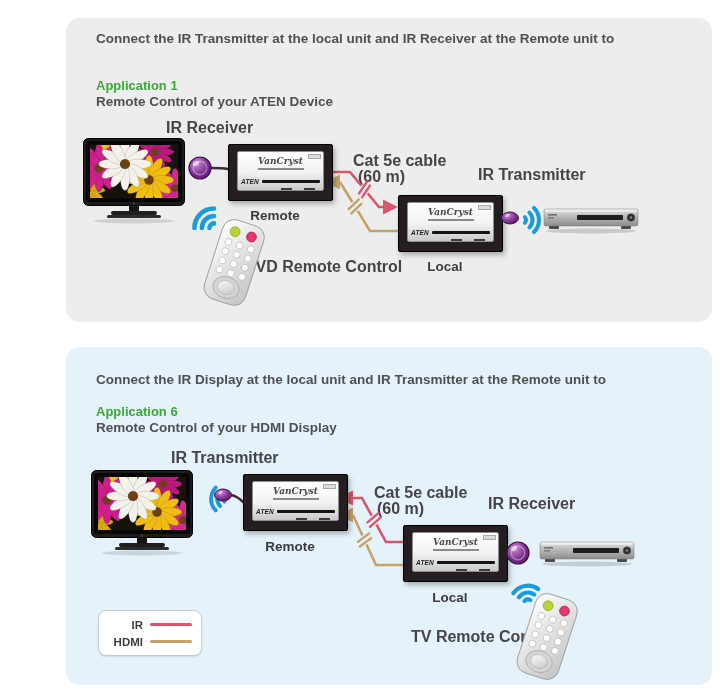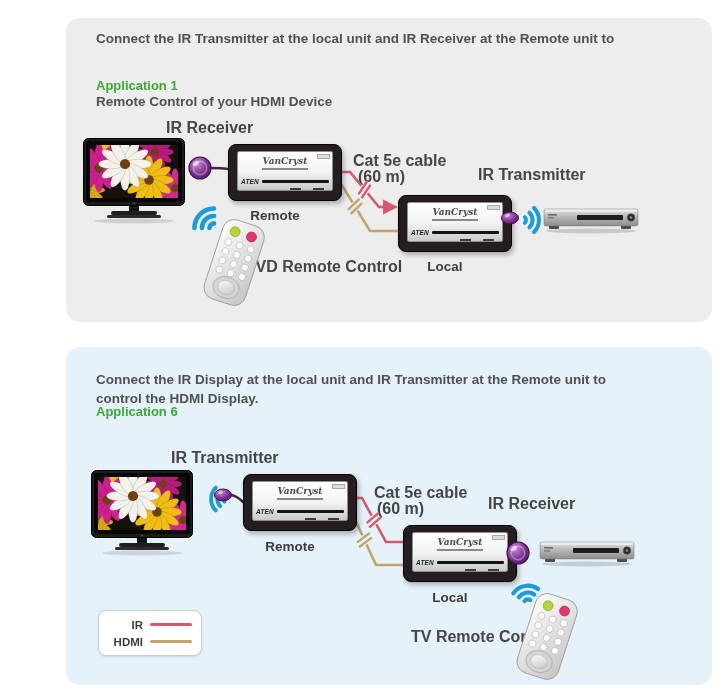--- a/index.html
+++ b/index.html
@@ -14,22 +14,22 @@
   .panel-2{top:347px;height:338px;background:var(--panel2,#e6f2f9);}
 
   .intro{position:absolute;left:30px;font-weight:bold;font-size:13.5px;color:#4f5052;line-height:19px;}
   .app-title{position:absolute;left:30px;font-weight:bold;font-size:13px;color:var(--green,#3aaa35);}
   .app-sub{position:absolute;left:30px;font-weight:bold;font-size:13.5px;color:#4f5052;}
 
   .dlabel{position:absolute;font-size:16px;font-weight:bold;color:#454548;white-space:nowrap;}
   .unit-label{position:absolute;width:90px;text-align:center;font-weight:bold;font-size:13.5px;color:#3c3c3e;}
 
   
-  .vanbox{position:absolute;width:114px;height:57px;background:#241d22;border:1px solid #000;
-          border-radius:8px;box-shadow:2px 3px 5px rgba(0,0,0,.28);box-sizing:border-box;}
+  .vanbox{position:absolute;width:105px;height:57px;background:#241d22;border:1px solid #000;
+          border-radius:2px;box-shadow:2px 3px 5px rgba(0,0,0,.28);box-sizing:border-box;}
   .vb-panel{position:absolute;left:8px;top:6px;right:8px;bottom:9px;
             background:linear-gradient(180deg,#ffffff 0%,#f2f2f2 55%,#c9c9c9 100%);
             border-radius:2px;border:1px solid #8f8f8f;}
   .vb-tag{position:absolute;top:2px;right:2px;width:13px;height:5px;background:#dcdcdc;border:1px solid #a8a8a8;box-sizing:border-box;}
   .vb-brand{margin-top:5px;text-align:center;font-family:"DejaVu Serif",serif;font-style:italic;
             font-weight:bold;font-size:9px;color:#4a4a4a;line-height:9px;}
   .vb-tagline{margin:2px auto 0;width:46px;height:2px;background:#8a8a8a;}
   .vb-bottom{position:absolute;left:3px;right:3px;bottom:4px;height:9px;display:flex;align-items:center;gap:3px;}
   .vb-vendor{font-size:6.5px;font-weight:bold;font-style:italic;color:#1e1e1e;letter-spacing:.2px;}
   .vb-slot{flex:1;height:3px;background:#141414;border-radius:1px;}
@@ -174,21 +174,21 @@
       <ellipse cx="8.5" cy="4.5" rx="2.4" ry="1.5" fill="rgba(255,255,255,0.5)" transform="rotate(-25 8.5 4.5)"></ellipse>
     </symbol>
   </defs>
 </svg>
 
 <div class="panel panel-1">
   <div class="intro" style="top:11px;">
     <div>Connect the IR Transmitter at the local unit and IR Receiver at the Remote unit to</div>
   </div>
   <div class="app-title" style="top:60px;">Application 1</div>
-  <div class="app-sub" style="top:76px;">Remote Control of your HDMI Device</div>
+  <div class="app-sub" style="top:76px;">Remote Control of your ATEN Device</div>
 
   <div class="dlabel" style="left:100px;top:101px;">IR Receiver</div>
   <div class="dlabel" style="left:412px;top:148px;">IR Transmitter</div>
   <div class="dlabel" style="left:287px;top:134px;">Cat 5e cable</div>
   <div class="dlabel" style="left:292px;top:150px;">(60 m)</div>
   <div class="dlabel" style="left:178px;top:240px;">DVD Remote Control</div>
 
   <svg class="cables" width="646" height="304" viewBox="0 0 646 304">
     <path class="ir-line" d="M257,154 H284 L313,189 H318"></path>
     <polygon class="ir-fill" points="332,189 317,181.5 317,196.5"></polygon>
@@ -262,23 +262,23 @@
       <use href="#wifi"></use>
     </svg>
   <svg class="sprite" style="left:477px;top:186px;" width="96" height="30">
       <use href="#dvd"></use>
     </svg>
 </div>
 
 <div class="panel panel-2">
   <div class="intro" style="top:23px;">
     <div>Connect the IR Display at the local unit and IR Transmitter at the Remote unit to</div>
-    <div>control the HDMI Display.</div>
   </div>
   <div class="app-title" style="top:57px;">Application 6</div>
+  <div class="app-sub" style="top:73px;">Remote Control of your HDMI Display</div>
 
   <div class="dlabel" style="left:105px;top:102px;">IR Transmitter</div>
   <div class="dlabel" style="left:422px;top:148px;">IR Receiver</div>
   <div class="dlabel" style="left:308px;top:137px;">Cat 5e cable</div>
   <div class="dlabel" style="left:311px;top:153px;">(60 m)</div>
   <div class="dlabel" style="left:345px;top:281px;">TV Remote Control</div>
 
   <svg class="cables" width="646" height="338" viewBox="0 0 646 338">
     <polygon class="ir-fill" points="272,151 287,143.5 287,158.5"></polygon>
     <path class="ir-line" d="M287,151 H296 L320,195 H337"></path>

